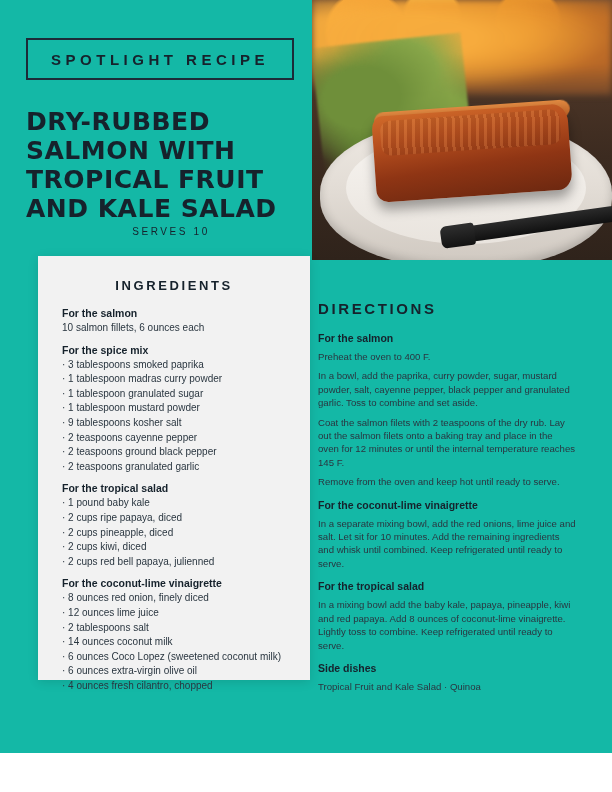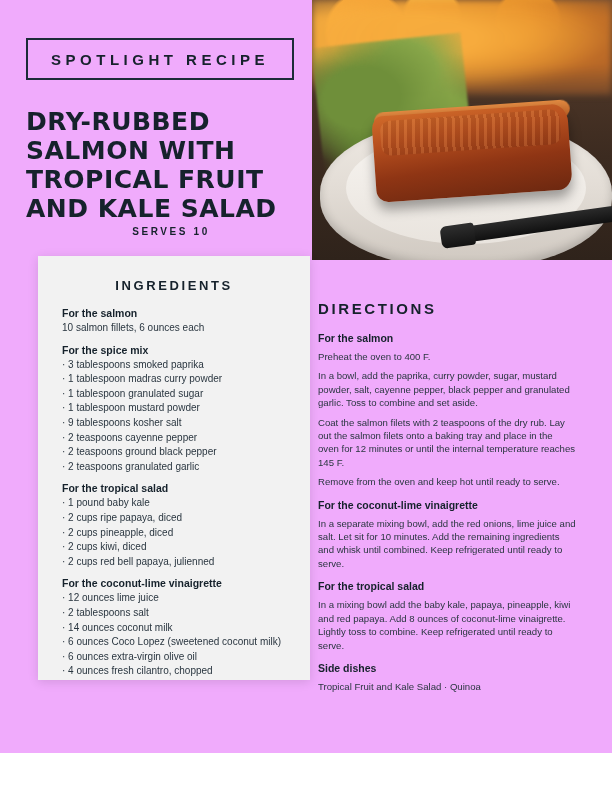--- a/index.html
+++ b/index.html
@@ -3,21 +3,21 @@
 <meta charset="utf-8">
 <style>
   * { box-sizing: border-box; margin: 0; padding: 0; }
   html, body {
     width: 612px; height: 792px;
     background: #ffffff;
     font-family: "Liberation Sans", sans-serif;
     color: #1f2a33;
     overflow: hidden;
   }
-  .page { position: relative; width: 612px; height: 753px; background: #f0abfc; }
+  .page { position: relative; width: 612px; height: 753px; background: #14b8a6; }
 
   
   .hero {
     position: absolute; left: 312px; top: 0; width: 300px; height: 260px;
     overflow: hidden;
     background: #3a2a22;
   }
   .hero .sky {
     position:absolute; inset:0;
     background:
@@ -101,21 +101,21 @@
     font-size: 15px; letter-spacing: 4.5px; font-weight: 700; color:#16222c;
   }
   .recipe-title {
     position:absolute; left:26px; top:107px; width:290px;
     font-size: 25px; line-height: 29px; font-weight: 800;
     letter-spacing: .5px; color:#16222c; text-transform: uppercase;
     font-family: "DejaVu Sans", sans-serif;
   }
   .serves {
     position:absolute; left:26px; top:226px; width:290px;
-    text-align:center; font-size:10px; letter-spacing:2.6px; font-weight:700; color:#16222c;
+    text-align:center; font-size:10px; letter-spacing:2.6px; font-weight:400; color:#16222c;
   }
 
   
   .ing-panel {
     position:absolute; left:38px; top:256px; width:272px; height:424px;
     background:#f2f2f2;
     box-shadow: 0 2px 10px rgba(0,0,0,.12);
   }
   .ing-title {
     text-align:center; font-size:13px; font-weight:700; letter-spacing:2.6px;
@@ -176,20 +176,21 @@
         <div class="ing-line">· 2 teaspoons cayenne pepper</div>
         <div class="ing-line">· 2 teaspoons ground black pepper</div>
         <div class="ing-line">· 2 teaspoons granulated garlic</div>
         <div class="ing-head">For the tropical salad</div>
         <div class="ing-line">· 1 pound baby kale</div>
         <div class="ing-line">· 2 cups ripe papaya, diced</div>
         <div class="ing-line">· 2 cups pineapple, diced</div>
         <div class="ing-line">· 2 cups kiwi, diced</div>
         <div class="ing-line">· 2 cups red bell papaya, julienned</div>
         <div class="ing-head">For the coconut-lime vinaigrette</div>
+        <div class="ing-line">· 8 ounces red onion, finely diced</div>
         <div class="ing-line">· 12 ounces lime juice</div>
         <div class="ing-line">· 2 tablespoons salt</div>
         <div class="ing-line">· 14 ounces coconut milk</div>
         <div class="ing-line">· 6 ounces Coco Lopez (sweetened coconut milk)</div>
         <div class="ing-line">· 6 ounces extra-virgin olive oil</div>
         <div class="ing-line">· 4 ounces fresh cilantro, chopped</div>
       </div>
   </div>
 
   <div class="dir-title">DIRECTIONS</div>

